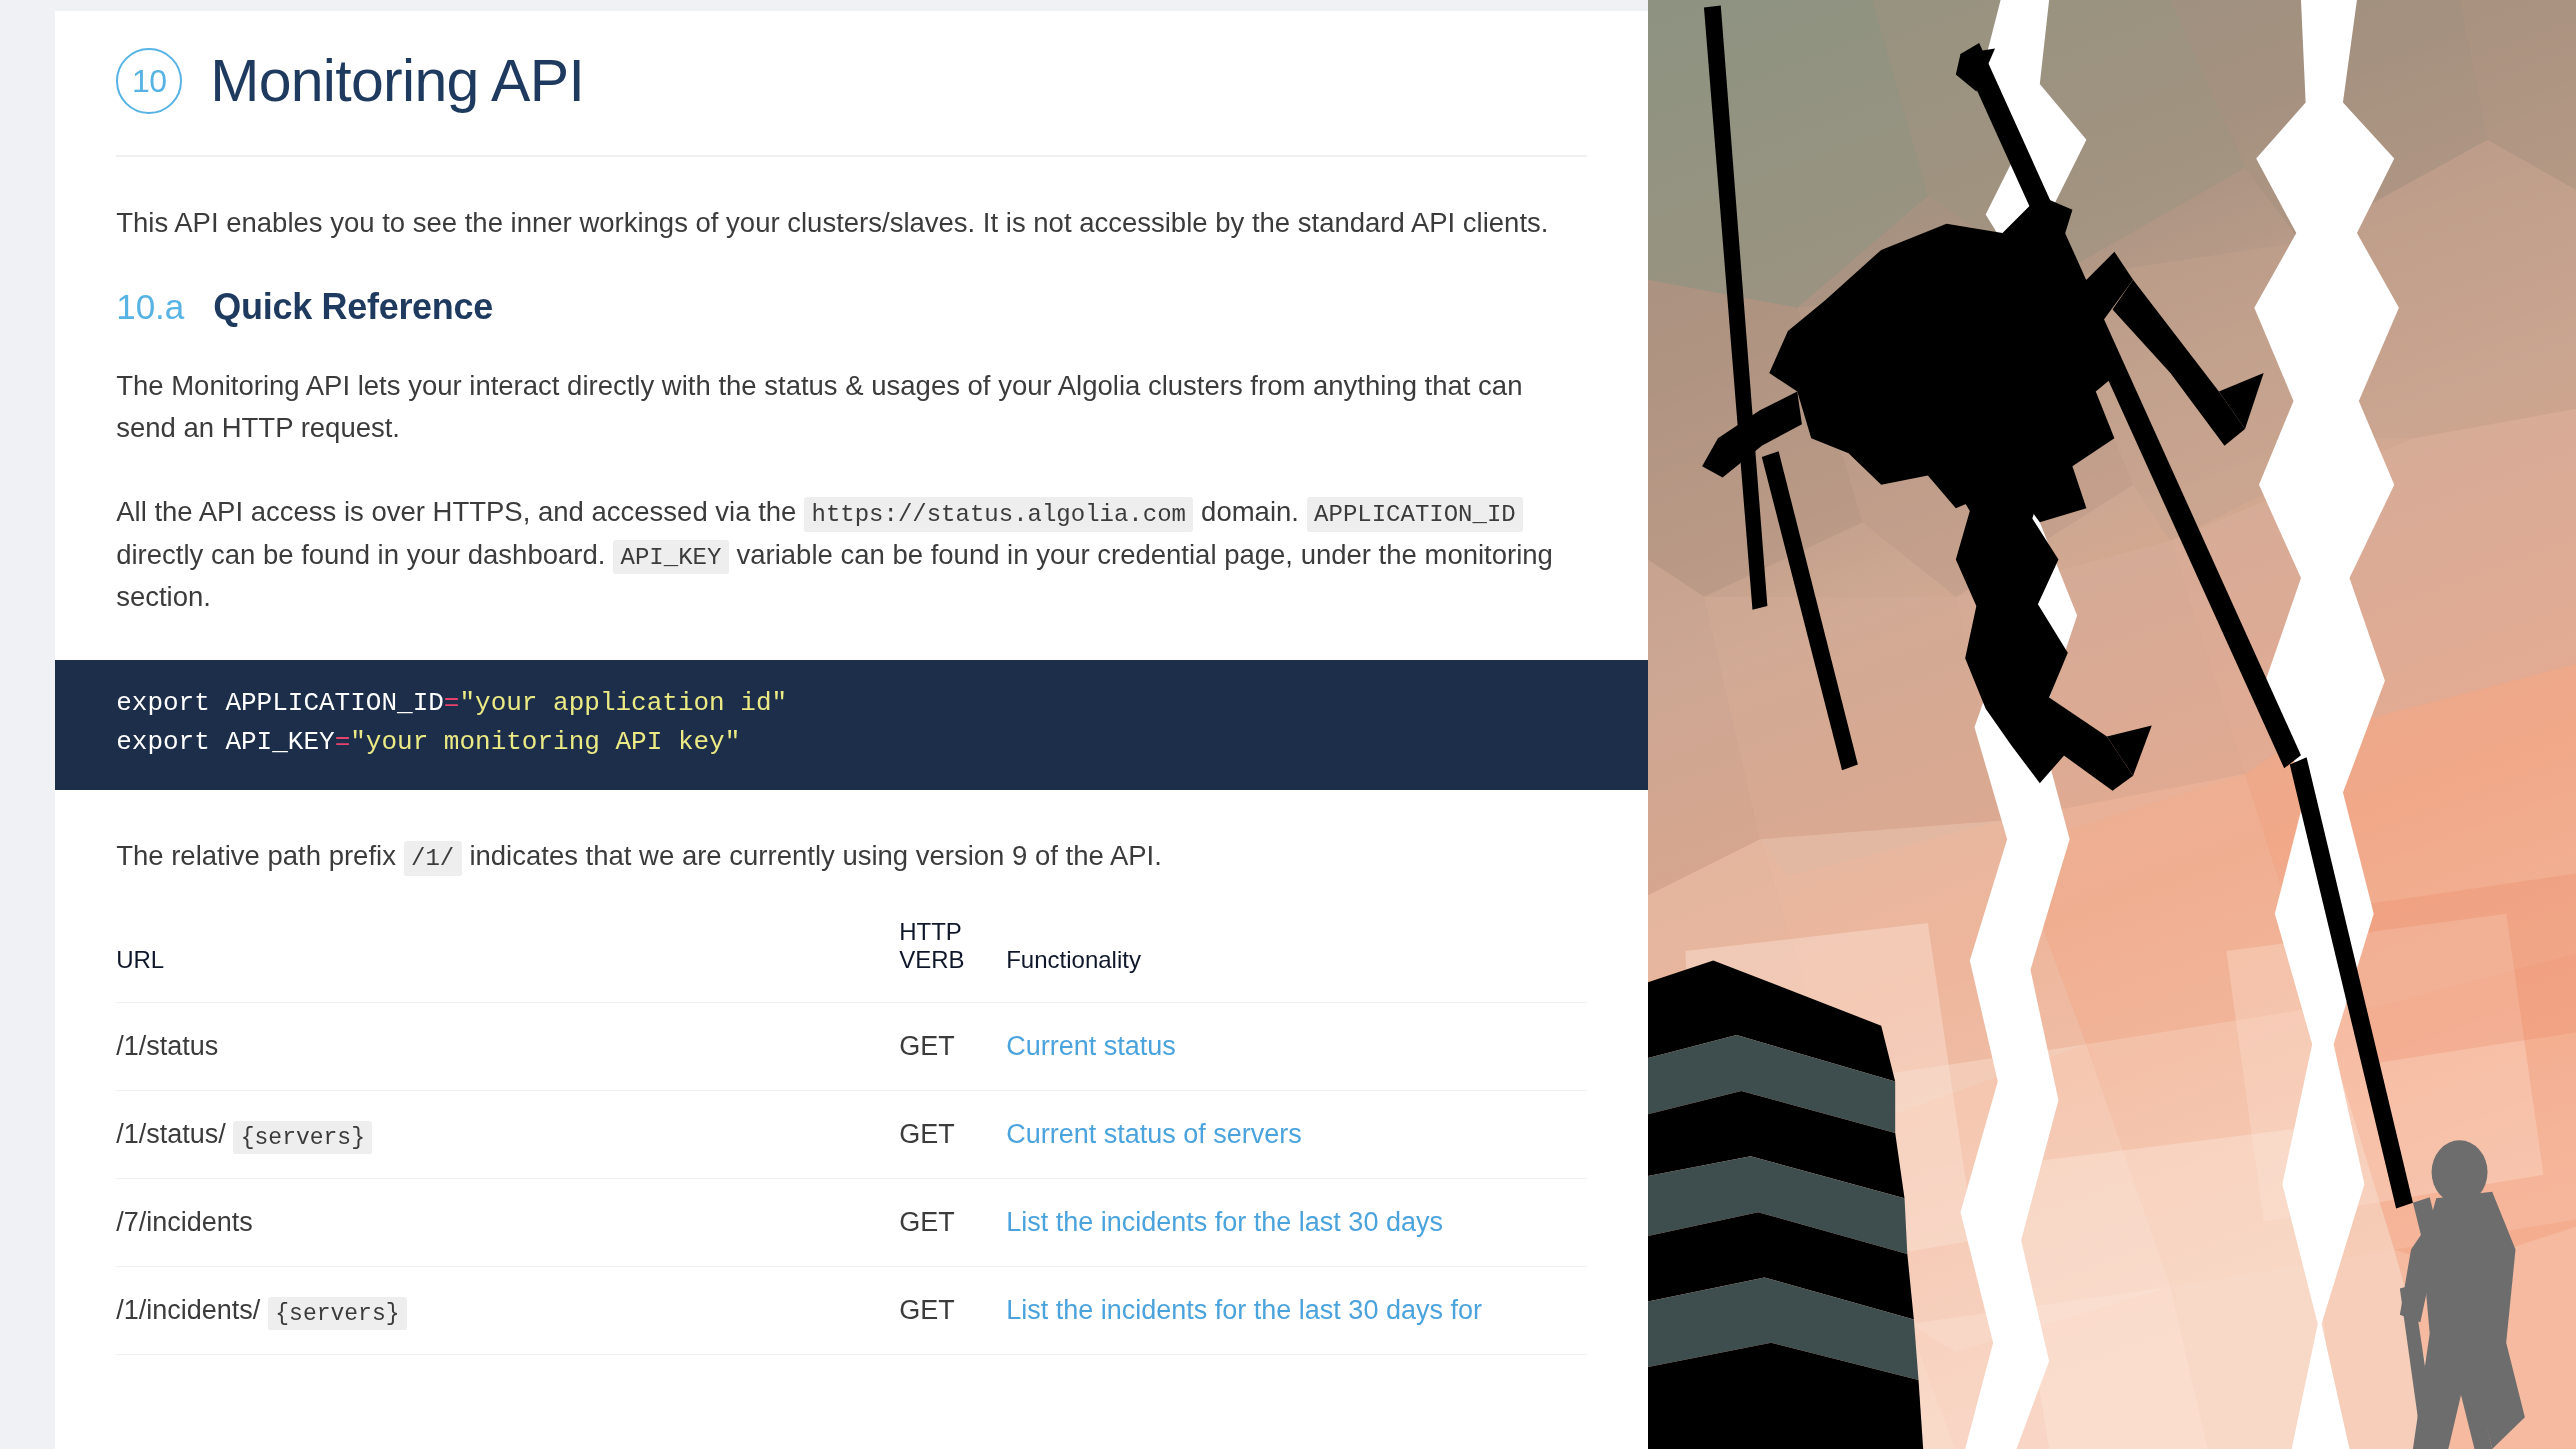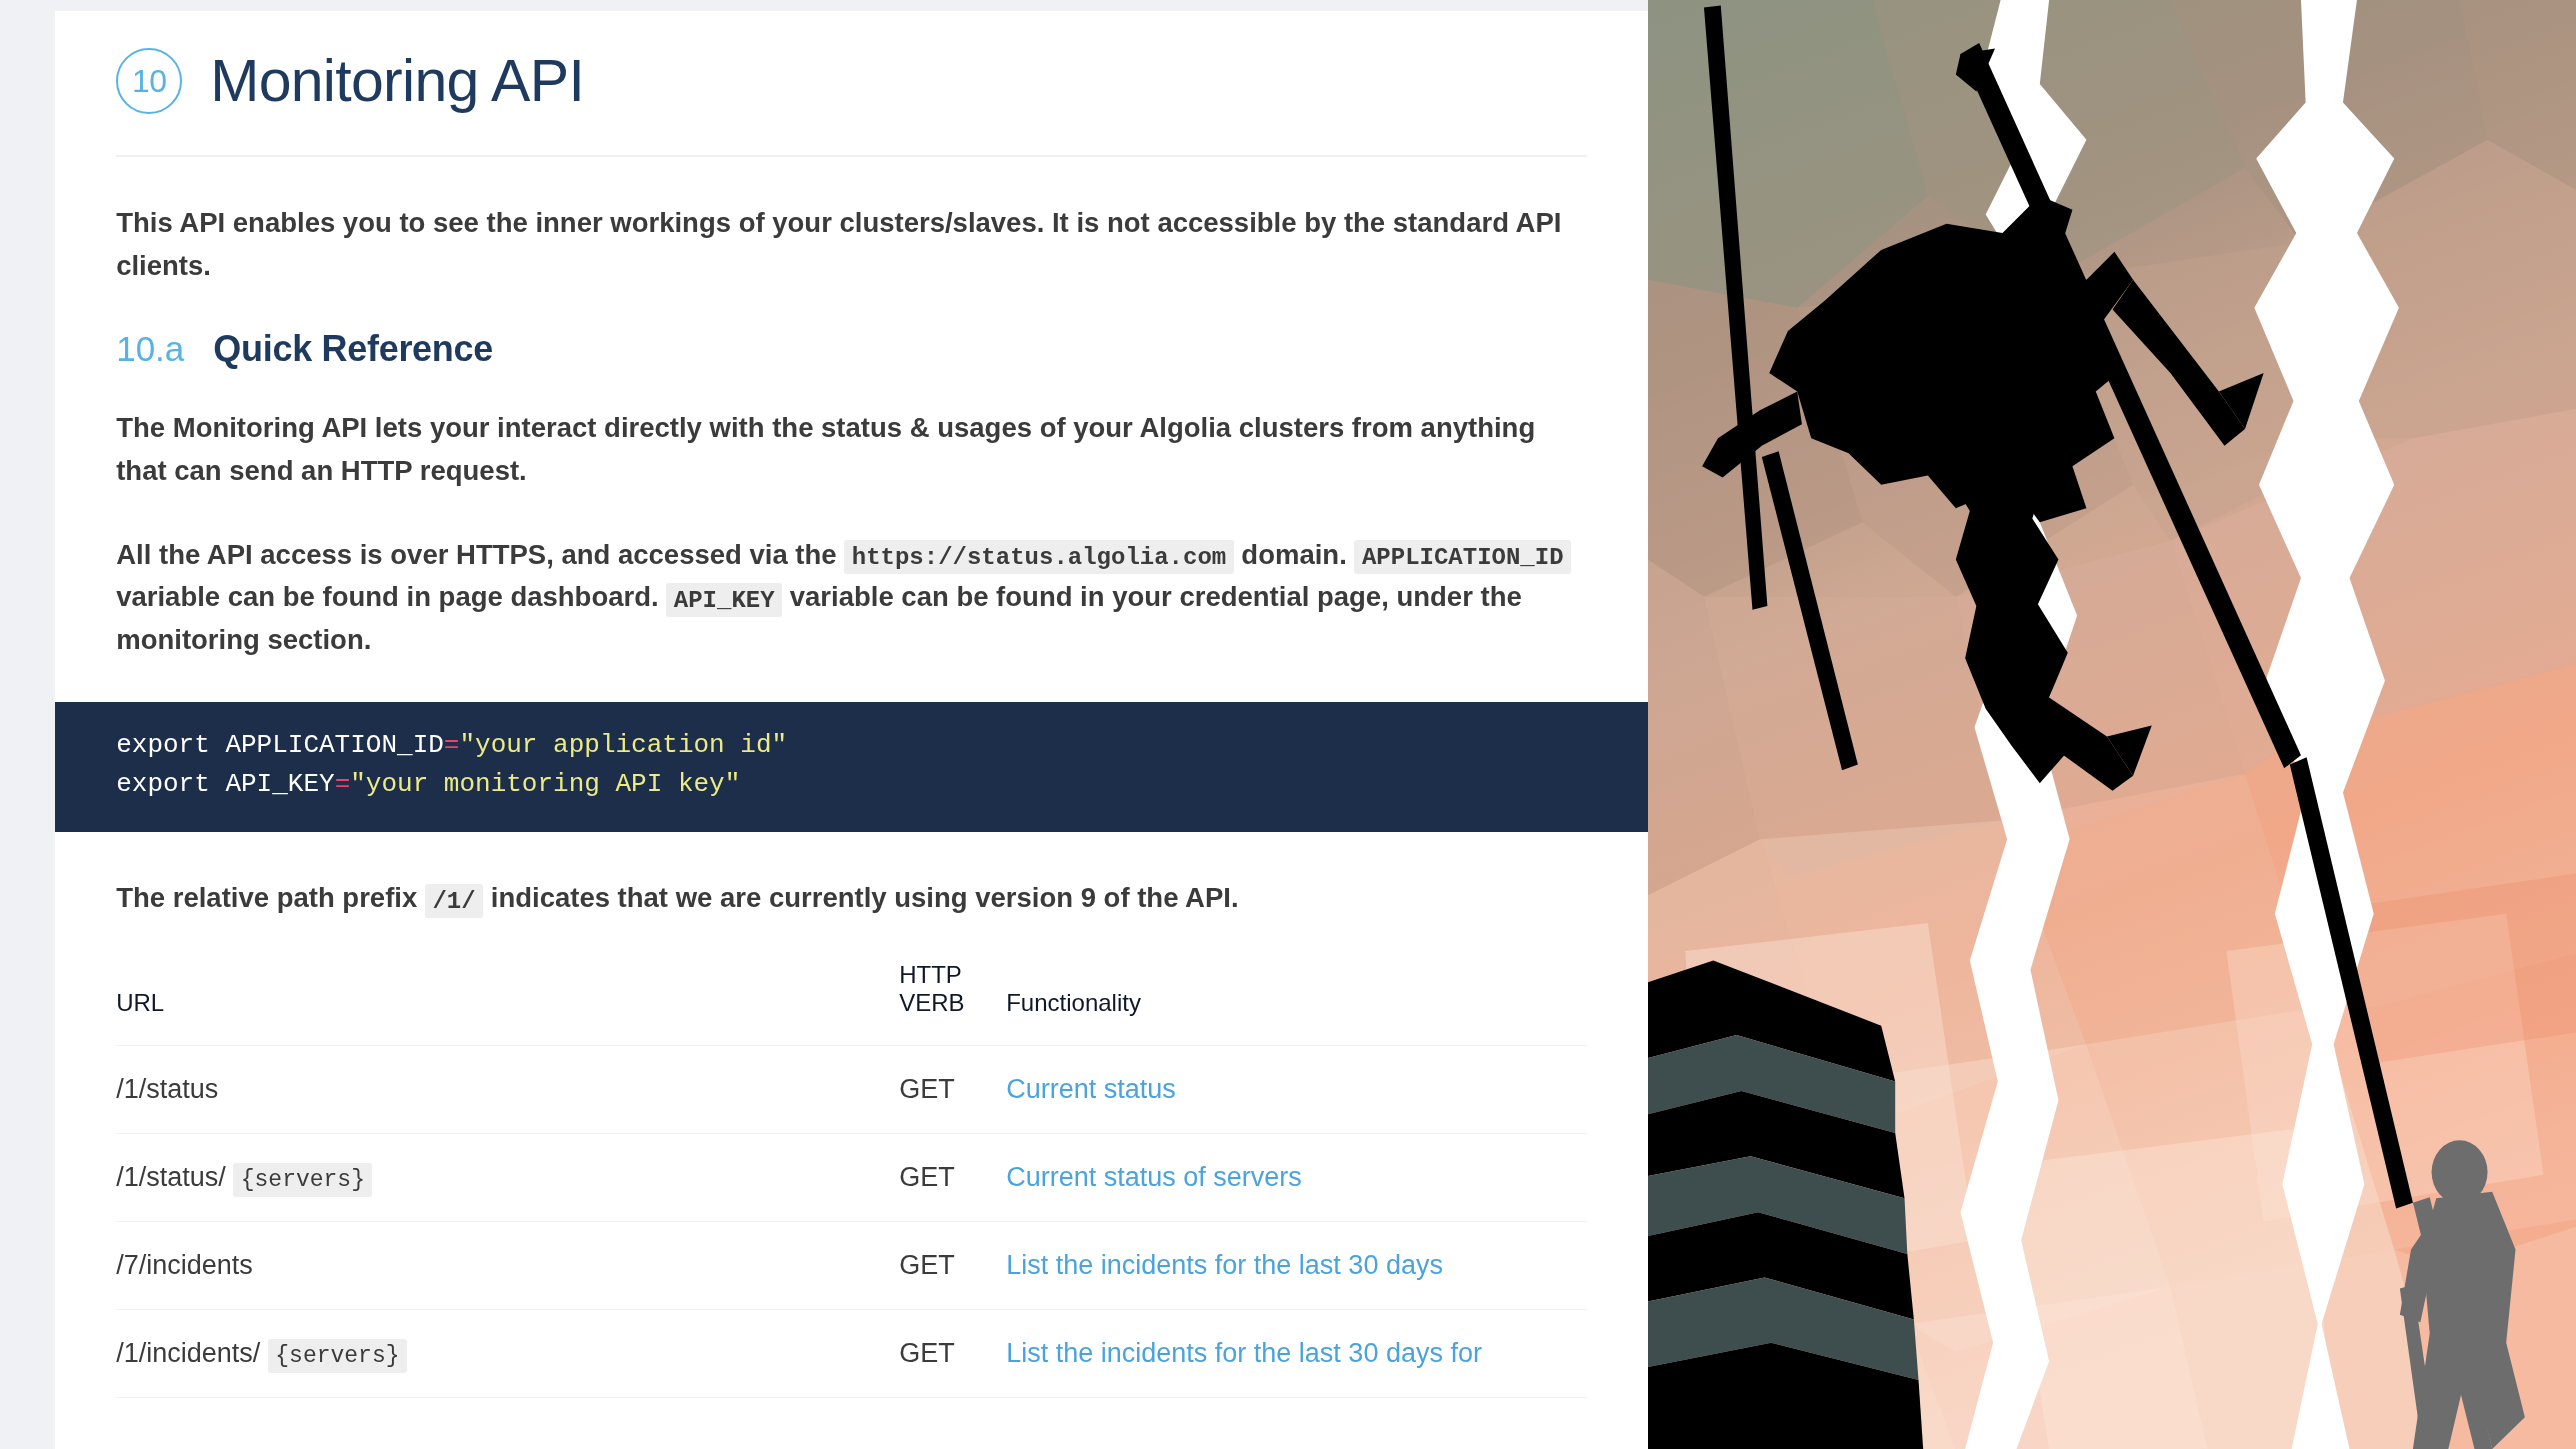--- a/index.html
+++ b/index.html
@@ -76,21 +76,21 @@
     margin: 0 0 45px 0;
   }
 
   
   p.body {
     font-size: 27.5px;
     line-height: 1.55;
     color: #3b3b3b;
     margin: 0 0 41px 0;
     max-width: 1483px;
-    font-weight: 700;
+    font-weight: 400;
   }
 
   code.inline {
     font-family: "Liberation Mono", "DejaVu Sans Mono", monospace;
     background: #eeeeee;
     color: #3b3b3b;
     font-size: 24px;
     padding: 3.7px 7.5px;
     border-radius: 2.8px;
     white-space: nowrap;
@@ -198,21 +198,21 @@
         <span class="txt">Quick Reference</span>
       </div>
 
       <p class="body">The Monitoring API lets your interact directly with the status &amp; usages of your Algolia clusters from anything that can send an HTTP request.</p>
 
       <p class="body">
         <span>All the API access is over HTTPS, and accessed via the</span>
         <code class="inline">https://status.algolia.com</code>
         <span>domain.</span>
         <code class="inline">APPLICATION_ID</code>
-        <span>variable can be found in page dashboard.</span>
+        <span>directly can be found in your dashboard.</span>
         <code class="inline">API_KEY</code>
         <span>variable can be found in your credential page, under the monitoring section.</span>
       </p>
 
       <div class="codeblock"><span class="tok-kw">export </span><span class="tok-var">APPLICATION_ID</span><span class="tok-op">=</span><span class="tok-str">"your application id"</span>
 <span class="tok-kw">export </span><span class="tok-var">API_KEY</span><span class="tok-op">=</span><span class="tok-str">"your monitoring API key"</span></div>
 
       <p class="body">
         <span>The relative path prefix</span>
         <code class="inline">/1/</code>

